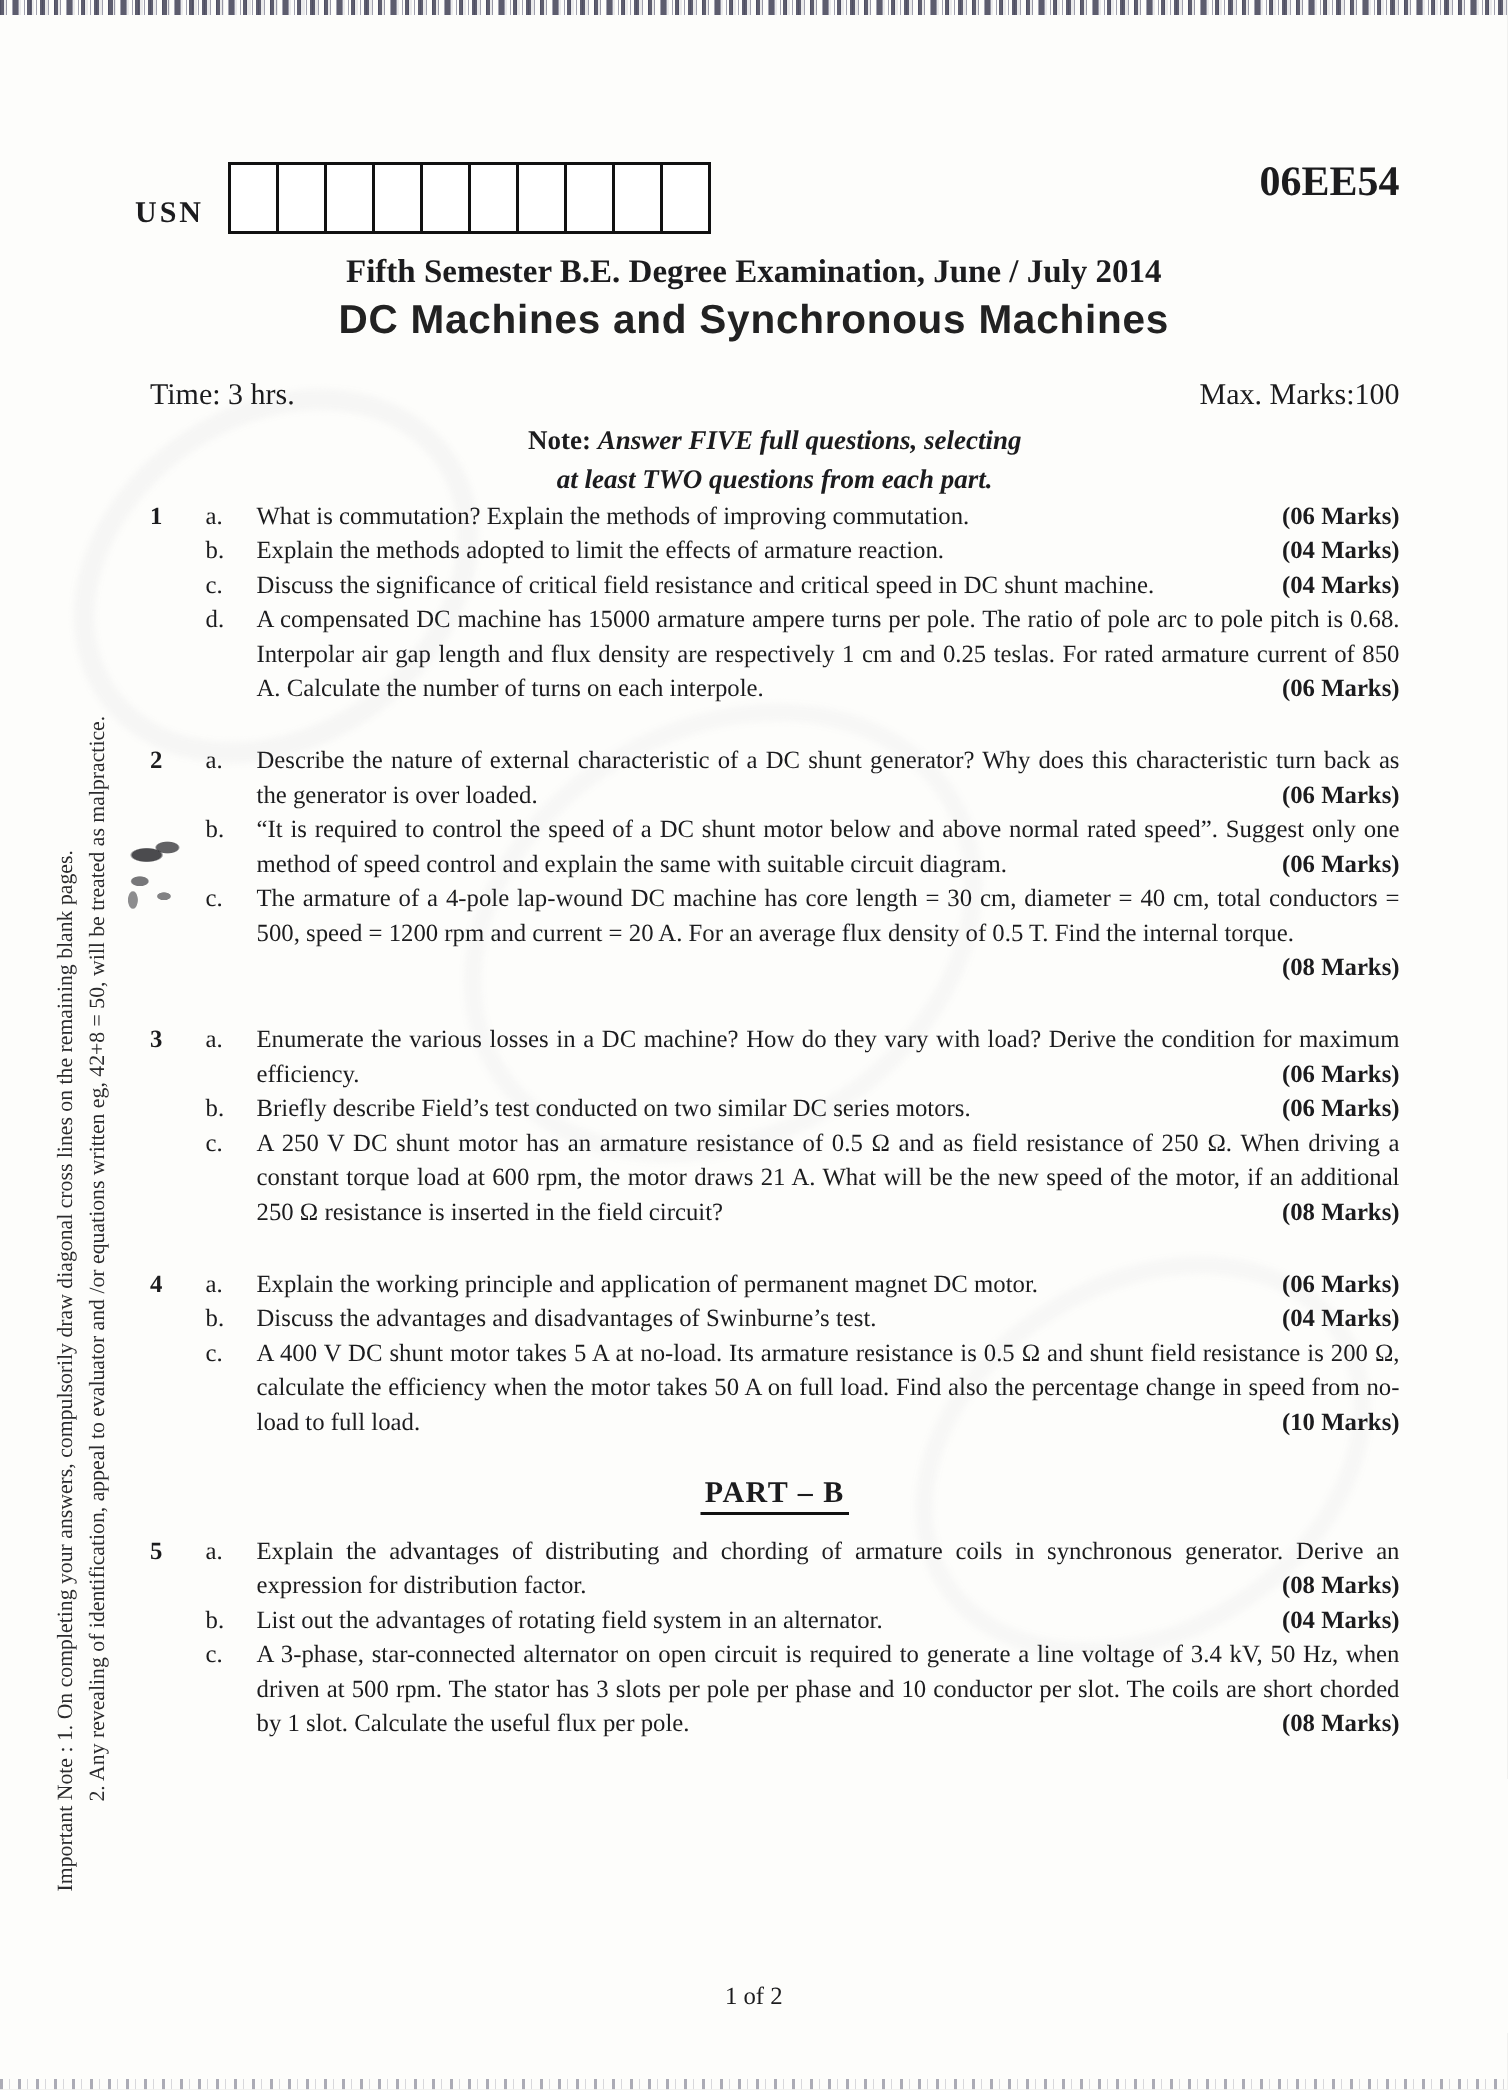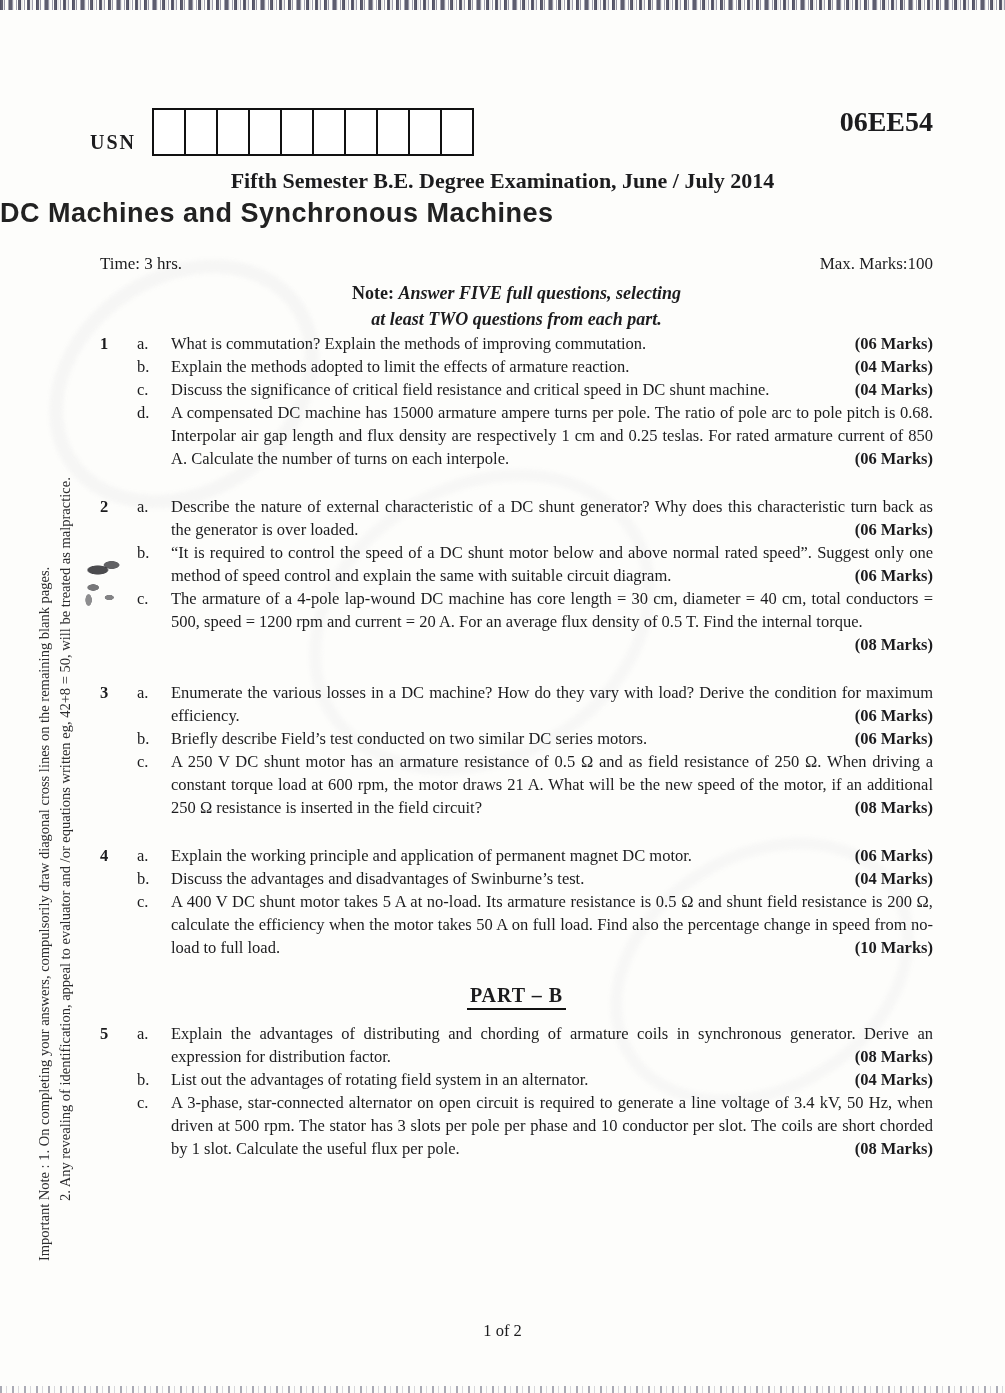--- a/index.html
+++ b/index.html
@@ -41,25 +41,25 @@
     filter:blur(.4px);
   }
   
   .usn-row{position:absolute;top:108px;left:90px;display:flex;align-items:center;}
   .usn-label{font-weight:bold;font-size:20px;letter-spacing:2px;margin-right:16px;margin-top:20px;}
   .usn-grid{display:flex;border:2px solid #111;}
   .usn-cell{width:30px;height:44px;border-right:2px solid #111;background:#fff;}
   .usn-cell:last-child{border-right:none;}
   .course-code{position:absolute;top:106px;right:72px;font-weight:bold;font-size:28px;}
   .title{position:absolute;top:168px;left:0;width:100%;text-align:center;font-weight:bold;font-size:22px;}
-  .subtitle{position:absolute;top:198px;left:0;width:100%;text-align:left;
+  .subtitle{position:absolute;top:198px;left:0;width:100%;text-align:center;
     font-family:"Liberation Sans", sans-serif;font-weight:bold;font-size:27px;letter-spacing:.5px;color:#222;}
   
   .content{position:absolute;top:252px;left:100px;width:833px;font-size:16.5px;line-height:23px;}
-  .time-row{display:flex;justify-content:space-between;font-size:17px;}
+  .time-row{display:flex;justify-content:space-between;font-size:20px;}
   .note{ text-align:center;font-weight:bold;font-style:italic;font-size:18px;line-height:26px;margin-top:5px;}
   .note .note-prefix{font-style:normal;}
   .part-heading{text-align:center;margin-top:15px;margin-bottom:12px;}
   .part-heading span{display:inline-block;font-weight:bold;font-size:20px;letter-spacing:1px;border-bottom:2.5px solid #111;padding:0 3px 1px;}
   .question{display:flex;margin-bottom:25px;}
   .qnum{width:37px;font-weight:bold;flex:none;}
   .qparts{flex:1;min-width:0;}
   .qpart{display:flex;}
   .qletter{width:34px;flex:none;}
   .qtext{flex:1;margin:0;text-align:justify;min-width:0;}

